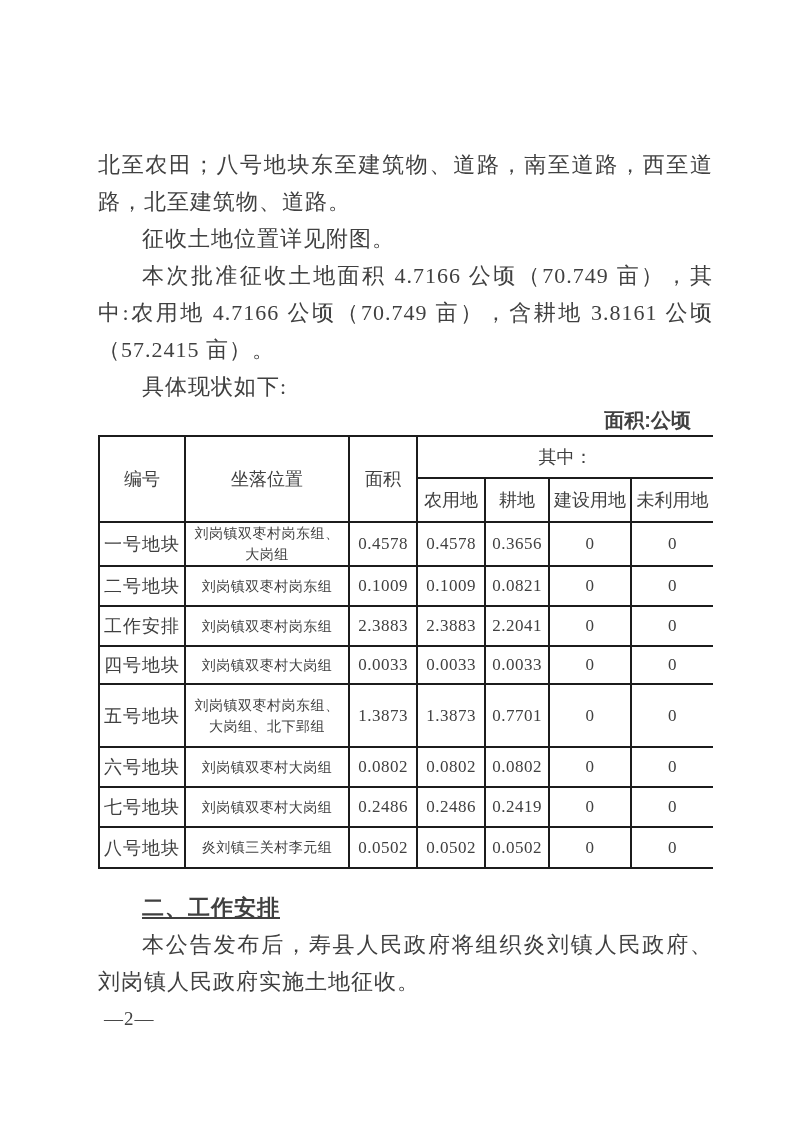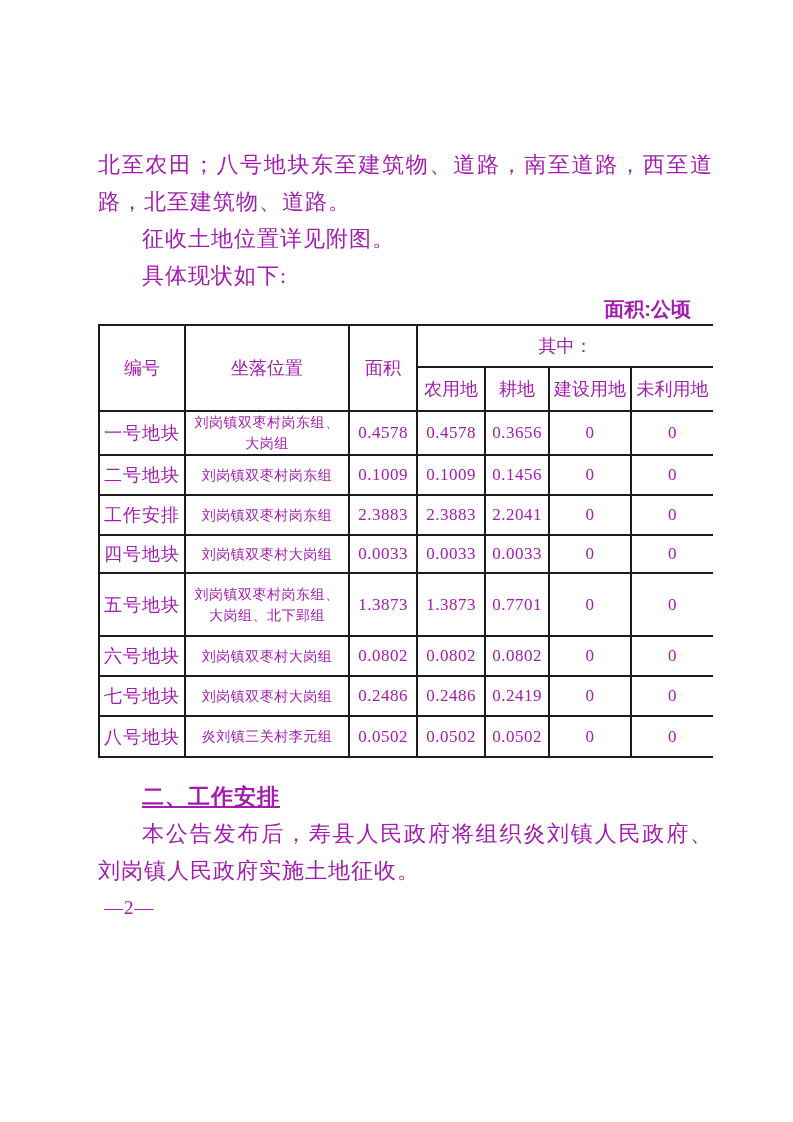--- a/index.html
+++ b/index.html
@@ -5,21 +5,21 @@
   html, body {
     margin: 0;
     padding: 0;
     background: #ffffff;
   }
   .page {
     position: relative;
     width: 713px;
     height: 1122px;
     background: #ffffff;
-    color: #a21caf;
+    color: #404040;
     font-family: "Liberation Serif", "DejaVu Serif", serif;
     overflow: hidden;
   }
   .content {
     position: absolute;
     left: 98px;
     top: 146px;
     width: 615px;
   }
   .para {
@@ -105,20 +105,21 @@
   }
 </style>
 </head>
 <body>
 
 <div class="page">
   <div class="content">
 
     <p class="para">北至农田；八号地块东至建筑物、道路，南至道路，西至道路，北至建筑物、道路。</p>
     <p class="para indent">征收土地位置详见附图。</p>
+    <p class="para indent">本次批准征收土地面积 4.7166 公顷（70.749 亩），其中:农用地 4.7166 公顷（70.749 亩），含耕地 3.8161 公顷（57.2415 亩）。</p>
     <p class="para indent">具体现状如下:</p>
 
     <div class="unit-label">面积:公顷</div>
 
     <table class="land-table">
       <colgroup>
         <col style="width:86px">
         <col style="width:164px">
         <col style="width:68px">
         <col style="width:68px">
@@ -148,21 +149,21 @@
           <td class="cell-num">0.4578</td>
           <td class="cell-num">0.3656</td>
           <td class="cell-num">0</td>
           <td class="cell-num">0</td>
         </tr>
         <tr>
           <td class="cell-id">二号地块</td>
           <td class="cell-location">刘岗镇双枣村岗东组</td>
           <td class="cell-num">0.1009</td>
           <td class="cell-num">0.1009</td>
-          <td class="cell-num">0.1456</td>
+          <td class="cell-num">0.0821</td>
           <td class="cell-num">0</td>
           <td class="cell-num">0</td>
         </tr>
         <tr>
           <td class="cell-id">工作安排</td>
           <td class="cell-location">刘岗镇双枣村岗东组</td>
           <td class="cell-num">2.3883</td>
           <td class="cell-num">2.3883</td>
           <td class="cell-num">2.2041</td>
           <td class="cell-num">0</td>

